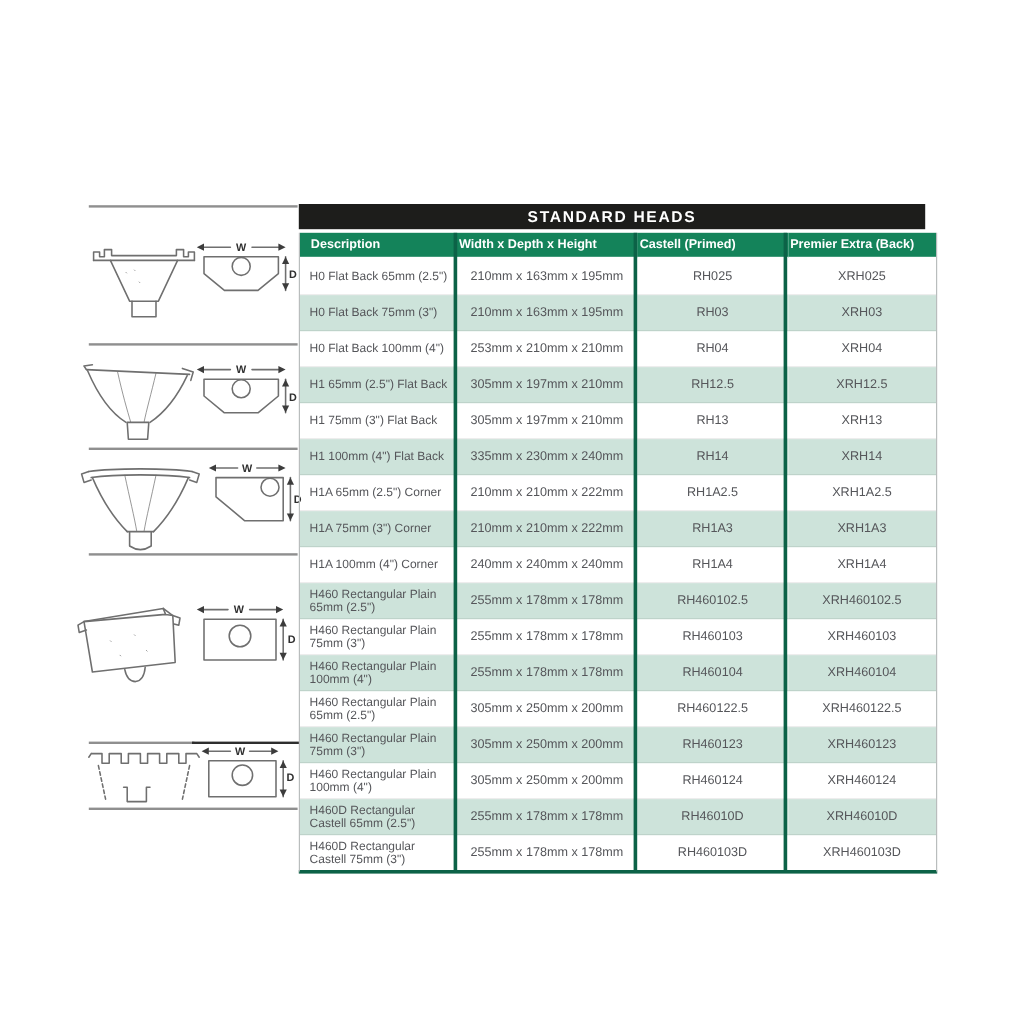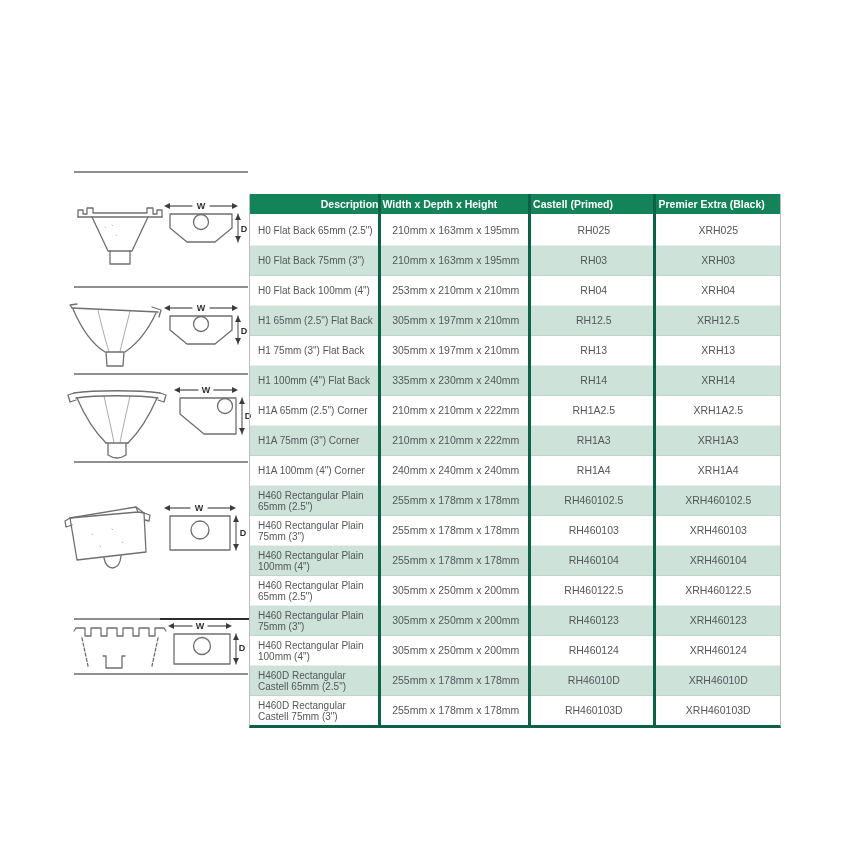--- a/index.html
+++ b/index.html
@@ -12,21 +12,21 @@
             display:flex;align-items:center;justify-content:center;}
 
   
   .tablewrap{position:absolute;left:249px;top:194px;width:530px;position:absolute;
              border-left:1px solid #b9bdbd;border-right:1px solid #b9bdbd;
              border-bottom:3px solid #0c6247;}
   table{border-collapse:collapse;width:100%;table-layout:fixed;}
   col.c1{width:130px}col.c2{width:150px}col.c3{width:125px}col.c4{width:123px}
   thead th{background:#14835a;color:#ffffff;font-size:10.5px;font-weight:bold;height:20px;
            text-align:left;border-bottom:2px solid #ffffff;padding:0 2px;}
-  thead th.desc{text-align:right;padding-left:9px;}
+  thead th.desc{text-align:left;padding-left:9px;}
   tbody td{font-size:10.5px;color:#55565a;height:27px;padding:1px 4px;text-align:center;
            vertical-align:middle;line-height:11px;}
   tbody td.desc{text-align:left;padding-left:8px;padding-right:3px;font-size:10px;}
   tbody tr:nth-child(even){background:#cde3da;}
   tbody tr{border-top:1px solid rgba(0,0,0,0.07);}
   .colsep{position:absolute;top:0;bottom:0;width:3px;background:#0c6247;z-index:3;}
 
   
   .hline{position:absolute;height:2px;background:#8f8f8f;left:74px;width:174px;}
   .hline-dark{position:absolute;height:2px;background:#2e2e2e;}
@@ -160,35 +160,38 @@
       <circle cx="40" cy="28" r="8.5"></circle>
       <path d="M74,16 V46"></path>
       <path class="arr" d="M71,22 L74,16 L77,22 Z"></path>
       <path class="arr" d="M71,40 L74,46 L77,40 Z"></path>
       <text x="80" y="33" text-anchor="middle">D</text>
     </svg>
 
     <div class="hline" style="top:673px"></div>
   </div>
 
+  <div class="titlebar">
+    <span>STANDARD HEADS</span>
+  </div>
 
   <div class="tablewrap">
     <table>
       <colgroup>
           <col class="c1">
           <col class="c2">
           <col class="c3">
           <col class="c4">
         </colgroup>
       <thead>
         <tr>
           <th class="desc">Description</th>
           <th>Width x Depth x Height</th>
           <th>Castell (Primed)</th>
-          <th>Premier Extra (Black)</th>
+          <th>Premier Extra (Back)</th>
         </tr>
       </thead>
       <tbody id="tbody">
           <tr>
     <td class="desc">H0 Flat Back 65mm (2.5")</td>
     <td>210mm x 163mm x 195mm</td>
     <td>RH025</td>
     <td>XRH025</td>
   </tr>
           <tr>

